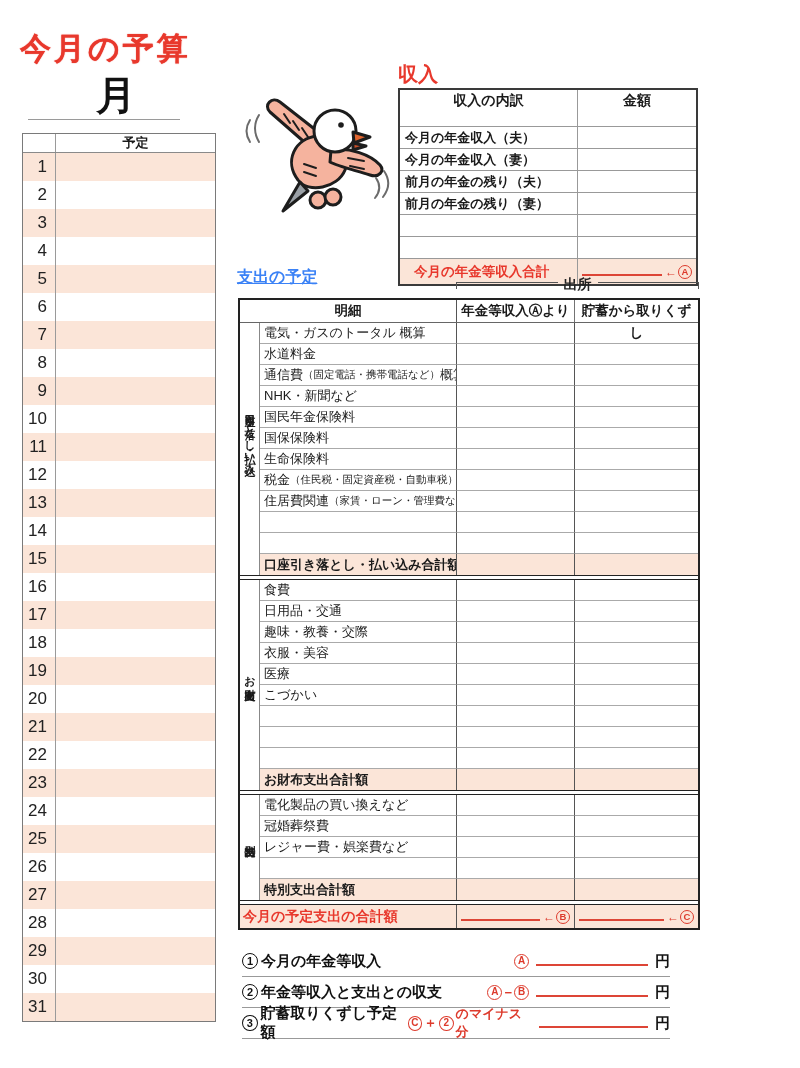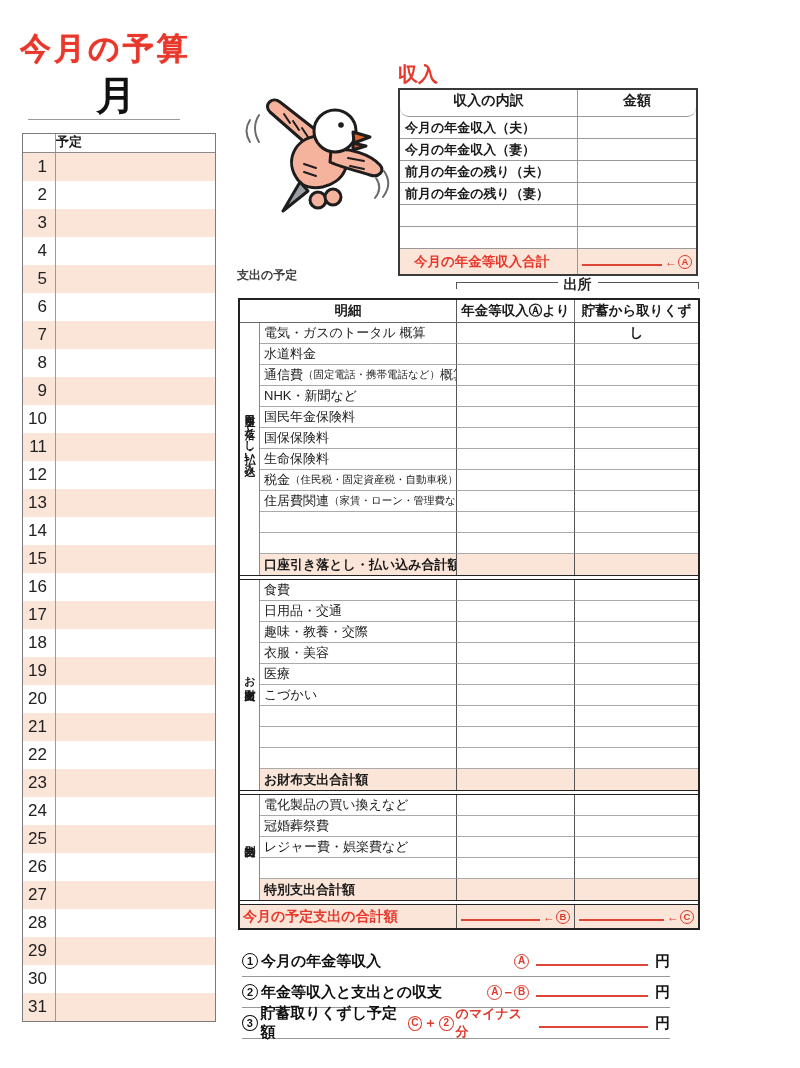--- a/index.html
+++ b/index.html
@@ -11,51 +11,51 @@
   
   .main-title { position:absolute; left:20px; top:28px; font-size:31px; font-weight:800;
     color:#e8382c; letter-spacing:3px; text-shadow:0 0 1px #e8382c; }
   .month-big { position:absolute; left:96px; top:68px; font-size:40px; font-weight:800; color:#111; }
   .month-underline { position:absolute; left:28px; top:119px; width:152px; border-top:1.5px solid #9a9a9a; }
 
   
   .calendar { position:absolute; left:22px; top:133px; width:194px; border:1px solid #7a7a7a; background:#fff; }
   .cal-header { display:flex; height:19px; border-bottom:1px solid #8a8a8a; }
   .cal-hnum { width:33px; border-right:1px solid #9a9a9a; }
-  .cal-hplan { flex:1; text-align:left; font-weight:bold; font-size:13px; line-height:18px;font-family:Liberation Mono, monospace; }
+  .cal-hplan { flex:1; text-align:center; font-weight:bold; font-size:13px; line-height:18px; }
   .cal-row { display:flex; height:28px; }
   .cal-row.odd { background:#fbe5d8; }
   .cal-num { width:33px; border-right:1px solid #9a9a9a; text-align:right; padding-right:8px;
     font-size:17px; line-height:28px; color:#222; }
   .cal-plan { flex:1; }
 
   
   .bird { position:absolute; left:238px; top:90px; }
 
   
   .income-title { position:absolute; left:398px; top:61px; font-size:20px; font-weight:800; color:#e8382c; }
   .income-table { position:absolute; left:398px; top:88px; width:300px; border:2px solid #3a3a3a; background:#fff; }
-  .inc-header { display:flex; height:27px; border-bottom:1px solid #999; font-weight:bold; font-size:14px;border-radius:9px; }
+  .inc-header { display:flex; height:37px; border-bottom:1px solid #999; font-weight:bold; font-size:14px; }
   .inc-h1 { width:178px; border-right:1px solid #999; text-align:center; line-height:20px; }
   .inc-h2 { flex:1; text-align:center; line-height:20px; }
   .inc-row { display:flex; height:22px; border-bottom:1px solid #999; font-size:13px; font-weight:bold; }
   .inc-label { width:178px; border-right:1px solid #999; padding-left:5px; line-height:21px; white-space:nowrap; }
   .inc-amt { flex:1; }
   .inc-total { display:flex; height:25px; background:#fbe5d8; align-items:center; }
   .inc-total-label { width:178px; color:#e8382c; font-weight:bold; font-size:13.5px; padding-left:14px;
     border-right:1px solid #999; height:100%; display:flex; align-items:center; }
   .inc-total-amt { flex:1; display:flex; align-items:center; padding:0 4px; height:100%; }
 
   .redline { flex:1; border-bottom:2px solid #dd4536; height:9px; margin-right:3px; }
   .marker { color:#dd3a2c; font-size:12px; font-weight:bold; display:inline-flex; align-items:center; gap:1px; }
   .circ { display:inline-flex; width:14px; height:14px; border:1.4px solid currentColor; border-radius:50%;
     align-items:center; justify-content:center; font-size:9.5px; font-weight:bold; line-height:1; }
 
   
-  .expense-title { position:absolute; left:237px; top:267px; font-size:12px; font-weight:800; color:#404040; }
+  .expense-title { position:absolute; left:237px; top:267px; font-size:16px; font-weight:800; color:#3b82f6;text-decoration:underline; }
   .bracket { position:absolute; left:456px; top:276px; width:243px; height:17px; display:flex;
     align-items:flex-start; font-size:14px; font-weight:bold; color:#222; }
   .bl { flex:1; height:7px; border-top:1.5px solid #555; margin-top:6px; }
   .bl.left { border-left:1.5px solid #555; }
   .bl.right { border-right:1.5px solid #555; }
   .btext { padding:0 6px; line-height:16px; }
 
   .expense-table { position:absolute; left:238px; top:298px; width:462px; border:2px solid #222; background:#fff; }
   .exp-header { display:flex; height:23px; font-weight:bold; font-size:13.5px; border-bottom:1px solid #666; }
   .exp-h-detail { width:216px; text-align:center; line-height:22px; }

